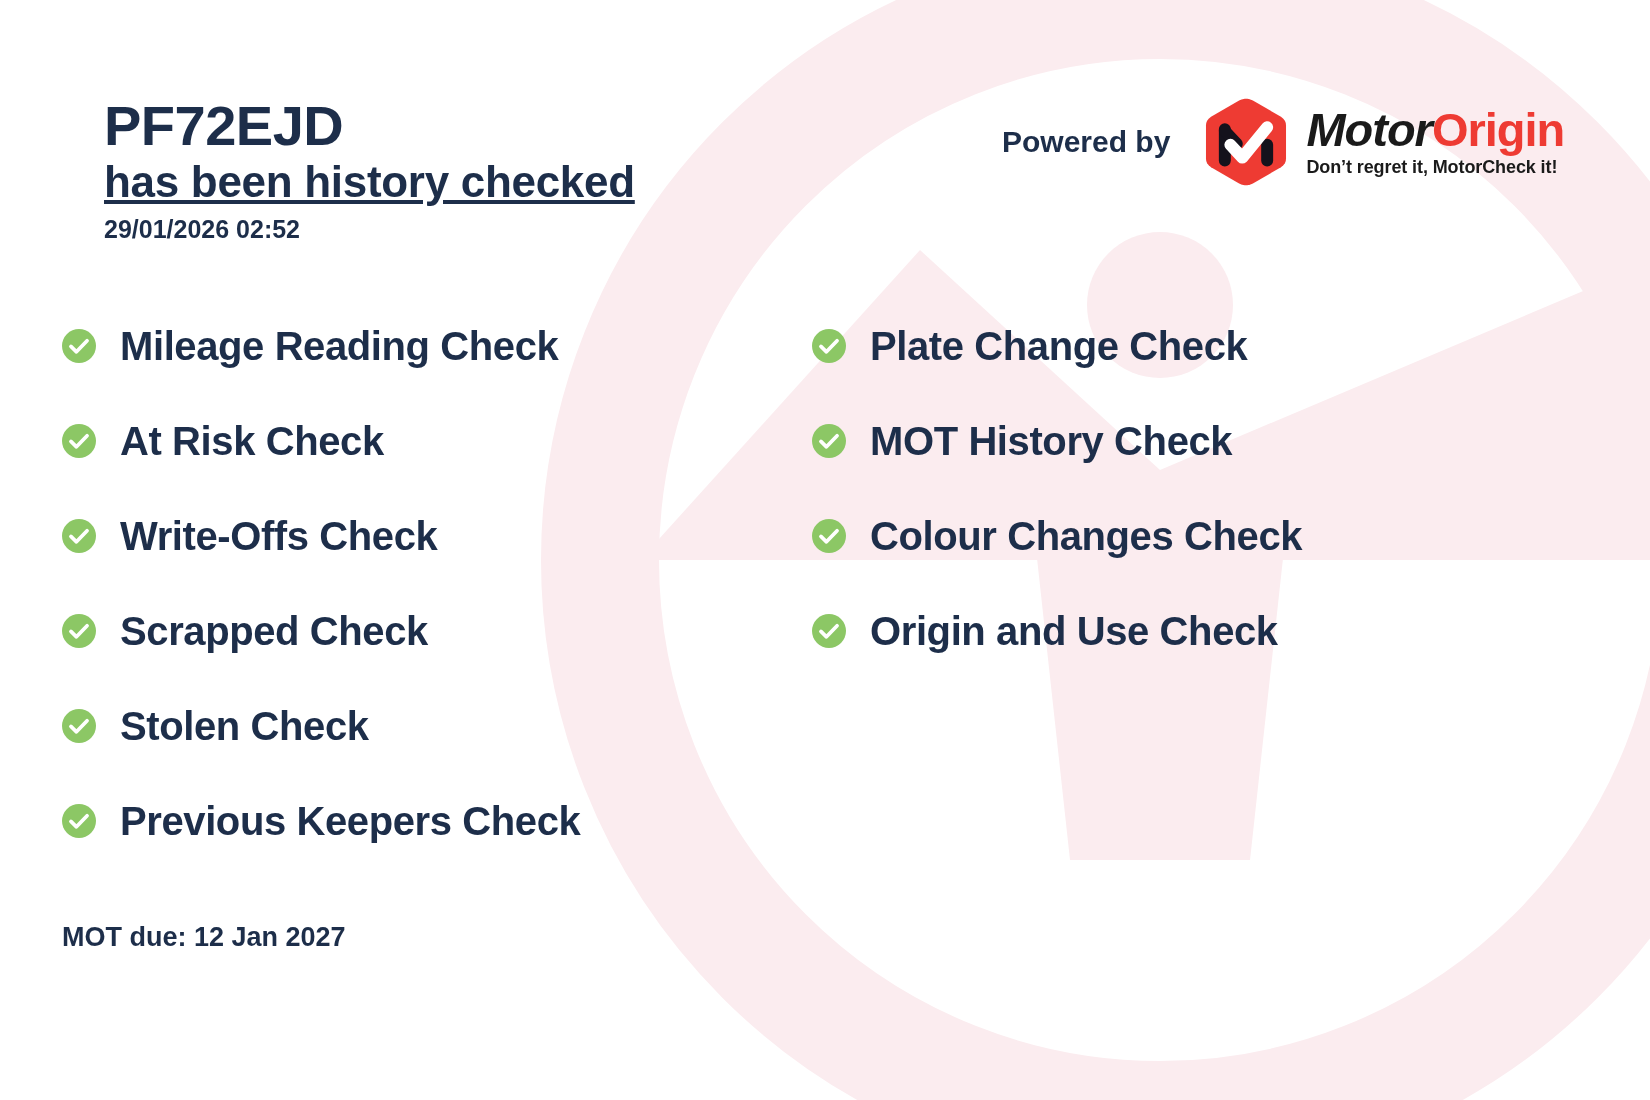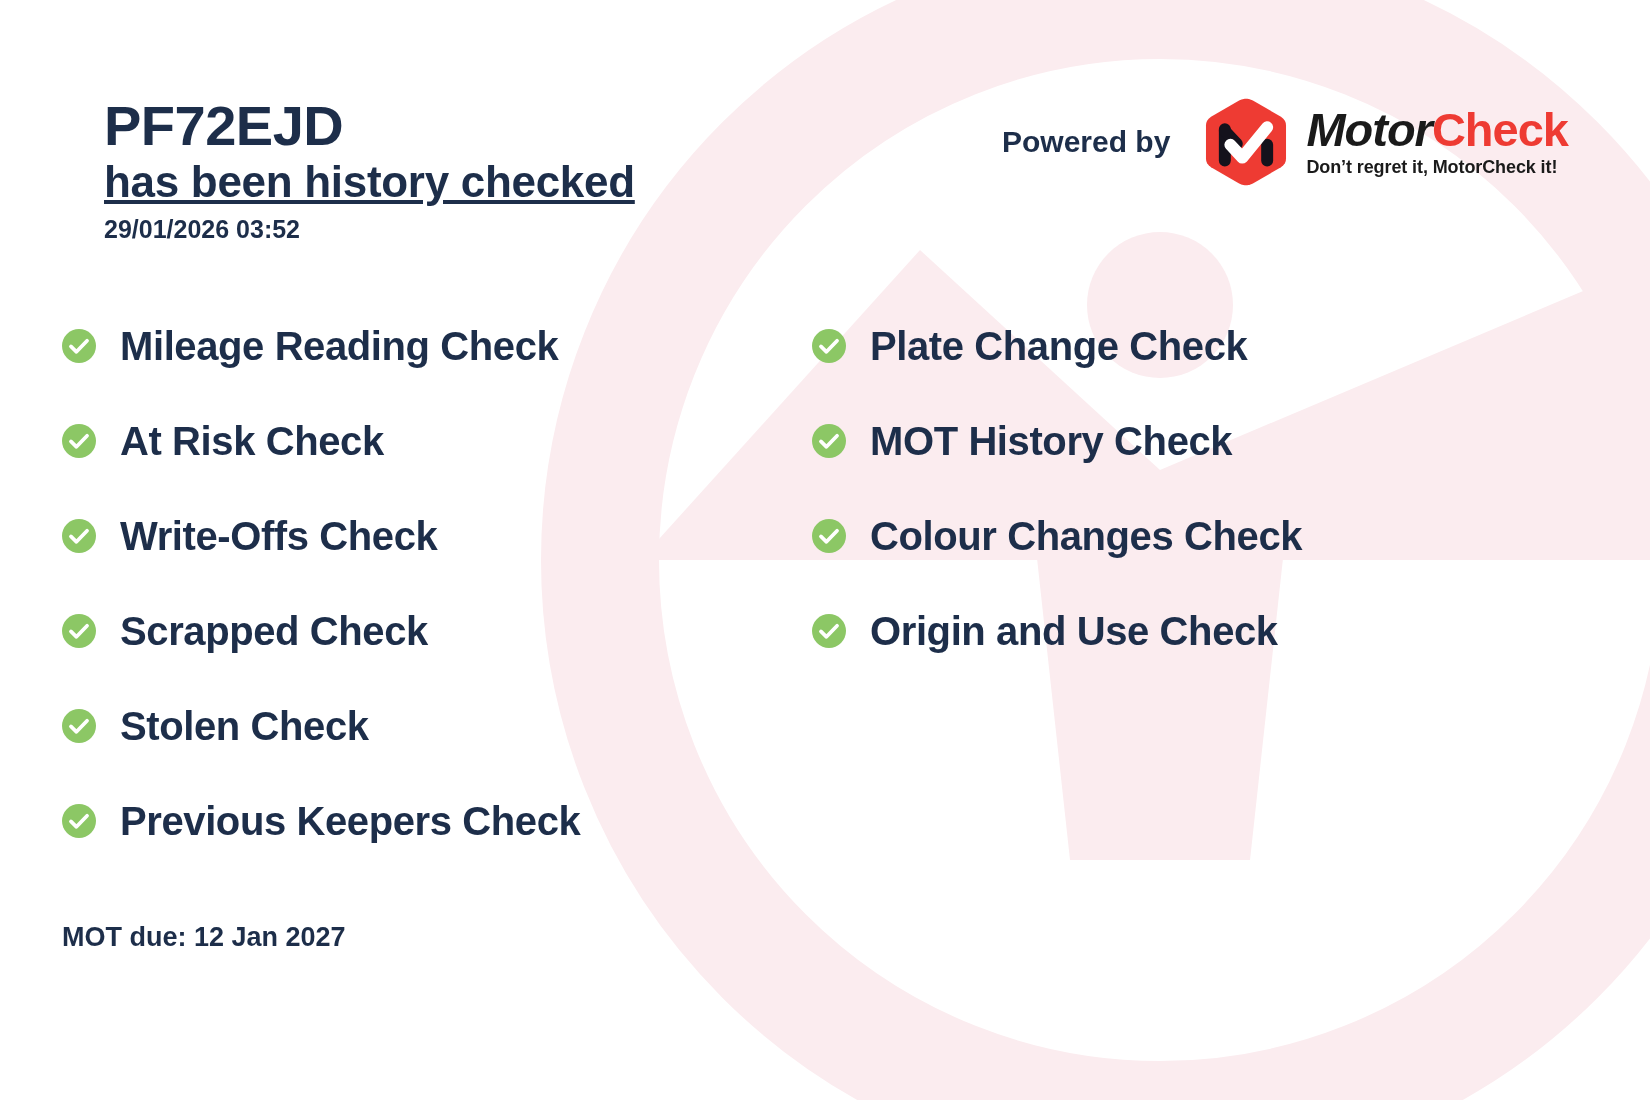--- a/index.html
+++ b/index.html
@@ -182,21 +182,21 @@
       <circle cx="1160" cy="305" r="86" fill="none" stroke="#ffffff" stroke-width="26"></circle>
       <circle cx="1160" cy="305" r="73" fill="#fbecef"></circle>
     </g>
   </svg>
 
   <div id="content">
 
     <div id="heading-block">
       <div id="plate-title">PF72EJD</div>
       <div id="subtitle">has been history checked</div>
-      <div id="timestamp">29/01/2026 03:52</div>
+      <div id="timestamp">29/01/2026 02:52</div>
     </div>
 
     <div id="brand-block">
       <div id="powered-by-label">Powered by</div>
 
       <svg id="logo-mark" viewBox="0 0 100 100" xmlns="http://www.w3.org/2000/svg">
         <path d="M 50 3
                  C 54 3 57.5 5 57.5 5
                  L 88 22.5
                  C 92 25 93.5 28.5 93.5 32
@@ -213,21 +213,21 @@
                  C 46 3 50 3 50 3 Z" fill="#ee3b33"></path>
 
         <path d="M 27 36 L 27 70" stroke="#14121c" stroke-width="13" stroke-linecap="round" fill="none"></path>
         <path d="M 27 38 L 40 52" stroke="#14121c" stroke-width="13" stroke-linecap="round" fill="none"></path>
         <path d="M 73 53 L 73 70" stroke="#14121c" stroke-width="13" stroke-linecap="round" fill="none"></path>
 
         <path d="M 33 53 L 46 67 L 73 34" stroke="#ffffff" stroke-width="13" stroke-linecap="round" stroke-linejoin="round" fill="none"></path>
       </svg>
 
       <div id="logo-wordmark">
-        <div id="logo-words"><span id="logo-word-motor">Motor</span><span id="logo-word-check">Check</span></div>
+        <div id="logo-words"><span id="logo-word-motor">Motor</span><span id="logo-word-check">Origin</span></div>
         <div id="logo-tagline">Don’t regret it, MotorCheck it!</div>
       </div>
     </div>
 
     <div id="column-left" class="check-column">
       <div class="check-item">
         <svg class="check-icon" viewBox="0 0 24 24">
           <circle cx="12" cy="12" r="12" fill="#8cc765"></circle>
           <path d="M 6.3 12.3 L 10.2 16.1 L 17.7 8.3" stroke="#ffffff" stroke-width="2.6" fill="none" stroke-linecap="round" stroke-linejoin="round"></path>
         </svg>

